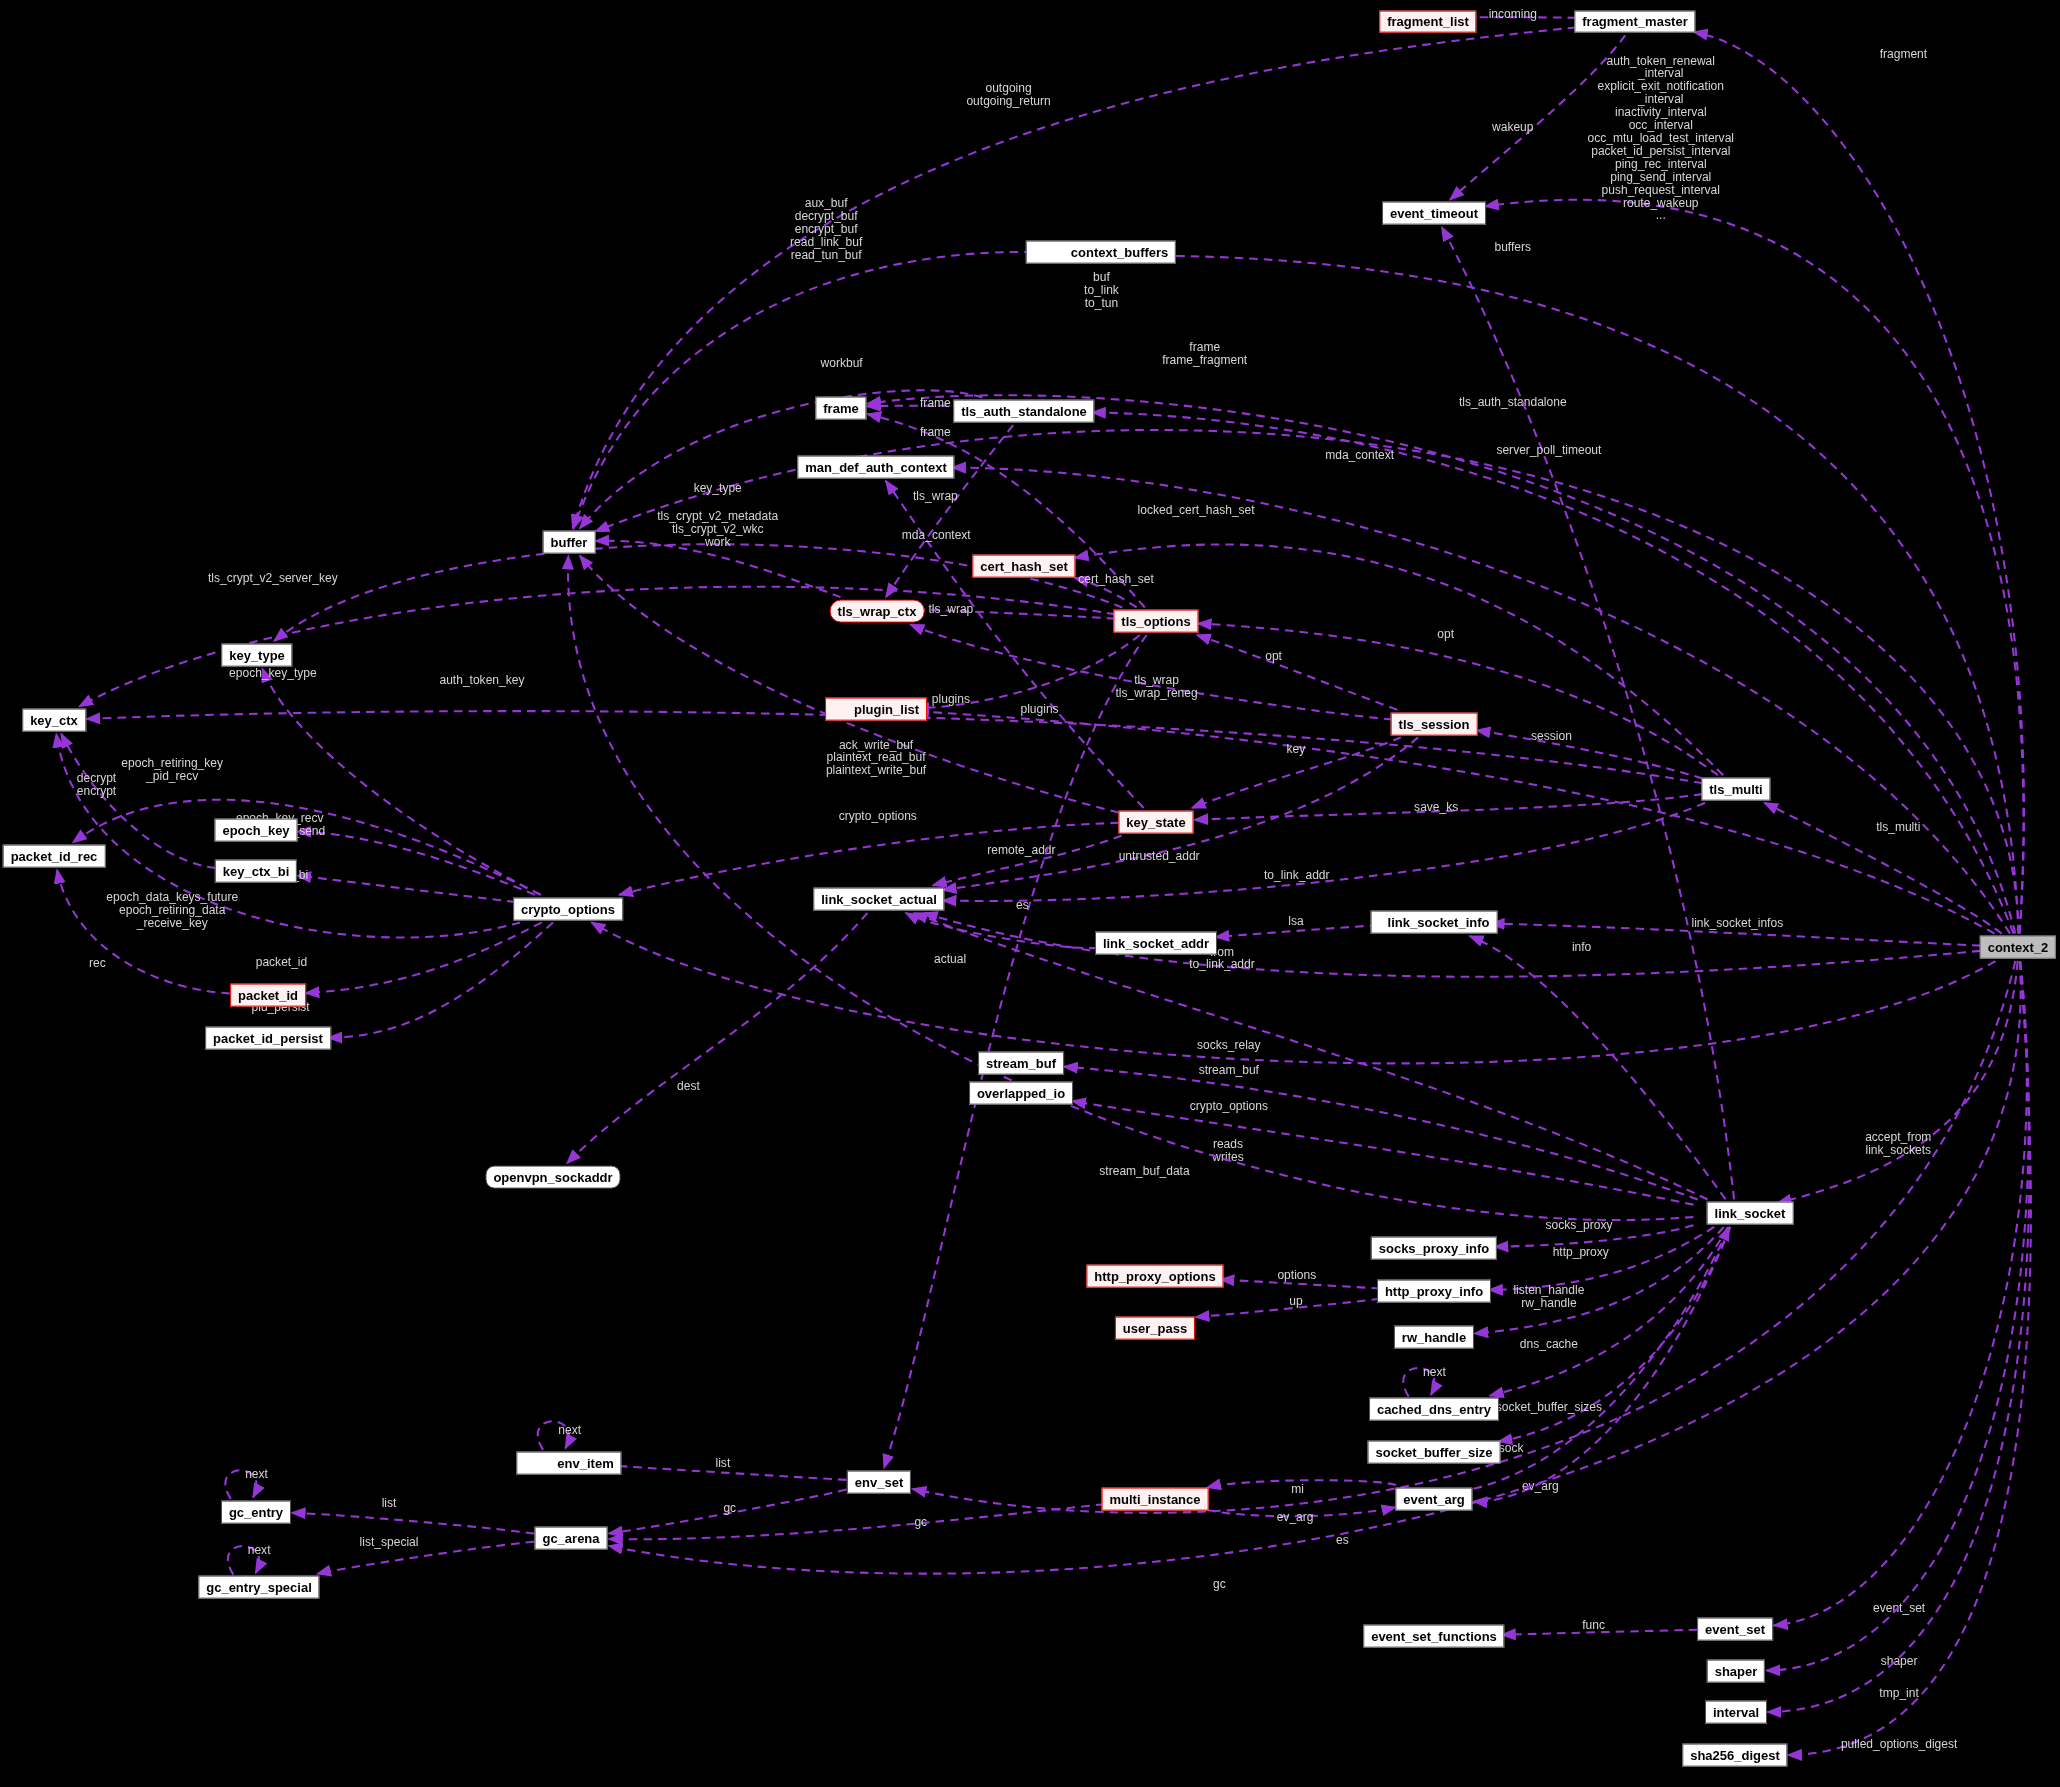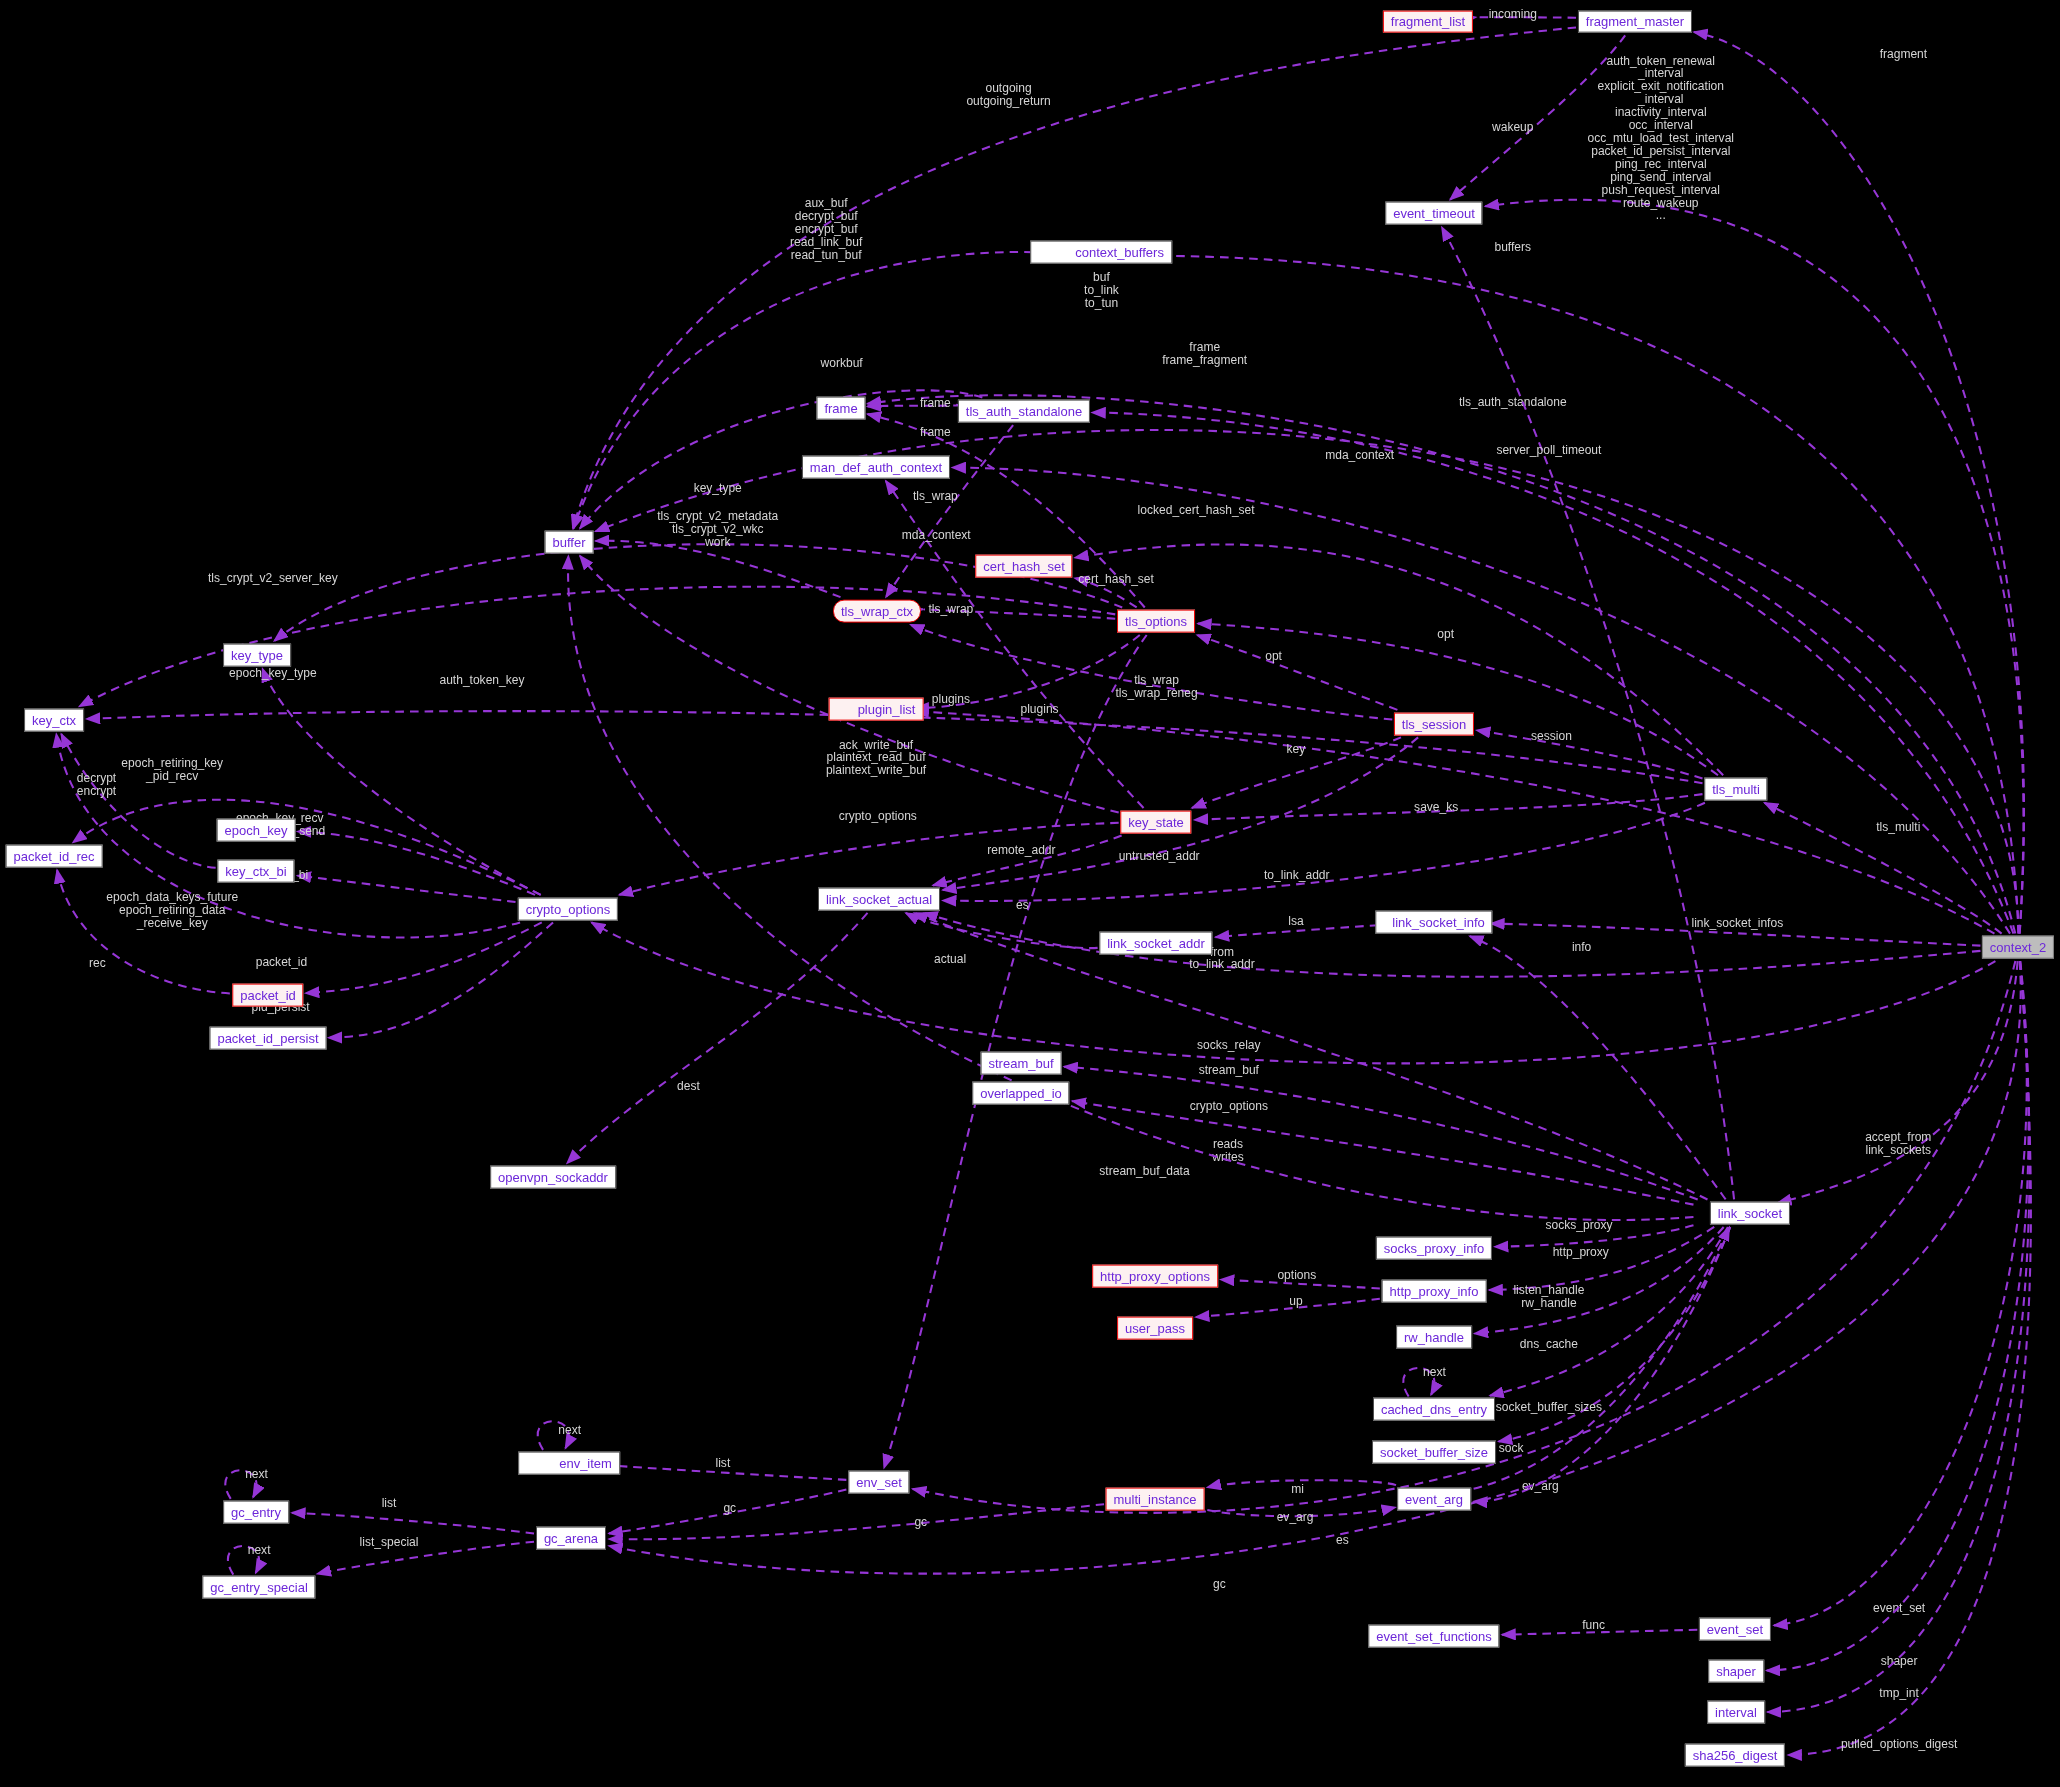--- a/index.html
+++ b/index.html
@@ -1,21 +1,21 @@
 <!DOCTYPE html>
 <html style="font-size:13.8px"><head>
 <meta charset="utf-8">
 <style>
   html,body{margin:0;padding:0;background:#000;}
   #stage{position:relative;width:2061px;height:1788px;background:#000;overflow:hidden;
          font-family:"Liberation Sans",sans-serif;}
   #edges{position:absolute;left:0;top:0;width:2061px;height:1788px;}
-  .node{position:absolute;transform:translate(-50%,-50%);background:#fff;color:#6d28d9;
+  .node{position:absolute;transform:translate(-50%,-50%);background:#fff;color:#000000;
         border:1.7px solid #4e4e4e;padding:2.6px 6.9px;font-size:13px;line-height:1.2;
-        white-space:nowrap;cursor:pointer;}
+        white-space:nowrap;cursor:pointer;font-weight:bold;}
   .node.red{border:1.7px solid #ee0000;background:#fdf1f1;}
   .node.gray{background:#bdbdbd;border:1.7px solid #7d7d7d;}
   .elabel{font-size:14px;fill:#d6d6d6;}
 </style>
 </head>
 <body>
 
 <div id="stage">
   <svg id="edges" viewBox="0 0 2395 2078">
       <defs>
@@ -220,21 +220,21 @@
     <div class="node" style="left: 54px; top: 856px;">packet_id_rec</div>
     <div class="node" style="left: 568px; top: 909px;">crypto_options</div>
     <div class="node" style="left: 879px; top: 899px;">link_socket_actual</div>
     <div class="node" style="left: 1156px; top: 943px;">link_socket_addr</div>
     <div class="node" style="left: 1434px; top: 922px; padding-left: 16px;">link_socket_info</div>
     <div class="node gray" style="left: 2018px; top: 947px;">context_2</div>
     <div class="node red" style="left: 268px; top: 995px;">packet_id</div>
     <div class="node" style="left: 268px; top: 1038px;">packet_id_persist</div>
     <div class="node" style="left: 1021px; top: 1063px;">stream_buf</div>
     <div class="node" style="left: 1021px; top: 1093px;">overlapped_io</div>
-    <div class="node" style="left: 553px; top: 1177px;">openvpn_sockaddr</div>
+    <div class="node" style="left: 553px; top: 1177px; border-radius: 9px;">openvpn_sockaddr</div>
     <div class="node" style="left: 1735px; top: 1213px; margin-left: 15px;">link_socket</div>
     <div class="node" style="left: 1434px; top: 1248px;">socks_proxy_info</div>
     <div class="node red" style="left: 1155px; top: 1276px;">http_proxy_options</div>
     <div class="node" style="left: 1434px; top: 1291px;">http_proxy_info</div>
     <div class="node red" style="left: 1155px; top: 1328px;">user_pass</div>
     <div class="node" style="left: 1434px; top: 1337px;">rw_handle</div>
     <div class="node" style="left: 1434px; top: 1409px;">cached_dns_entry</div>
     <div class="node" style="left: 1434px; top: 1452px;">socket_buffer_size</div>
     <div class="node" style="left: 569px; top: 1463px; padding-left: 40px;">env_item</div>
     <div class="node" style="left: 879px; top: 1482px;">env_set</div>

